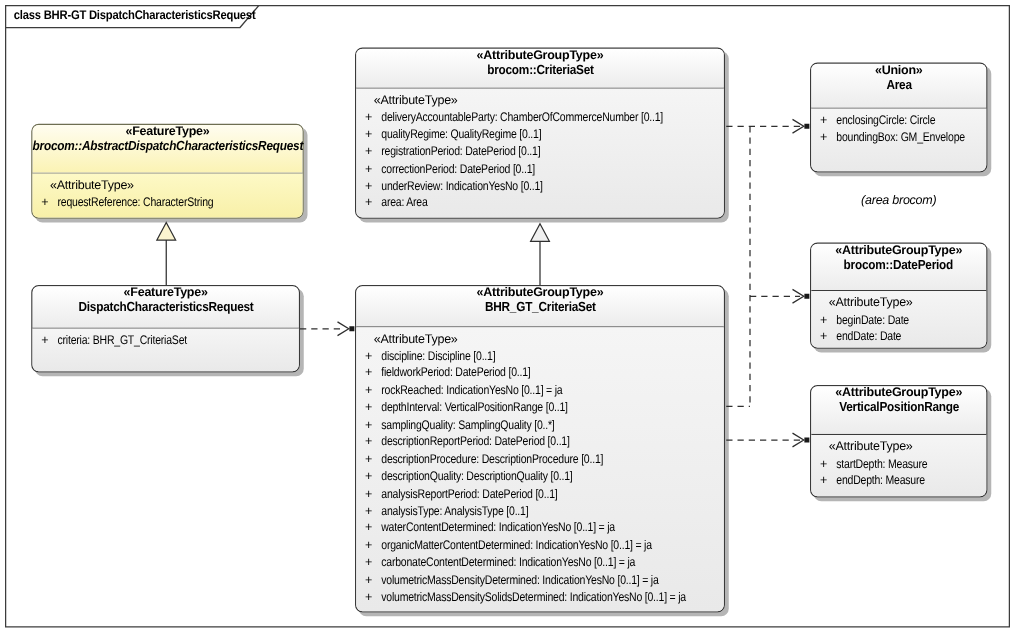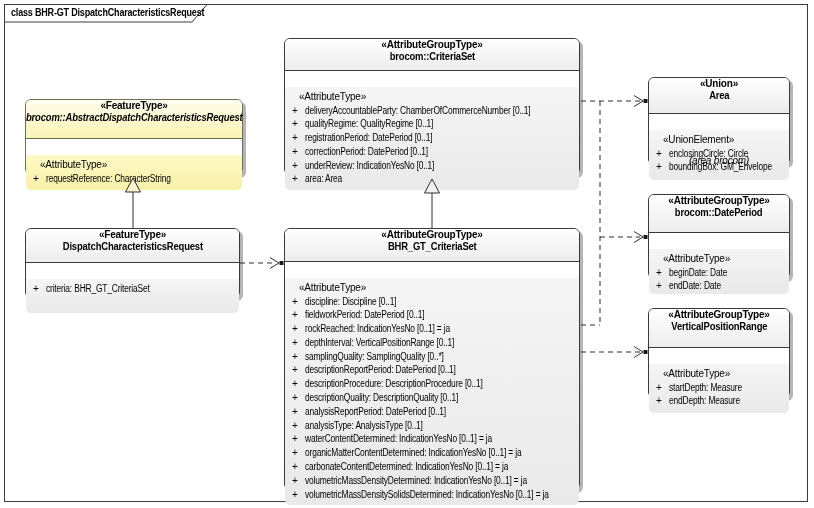--- a/index.html
+++ b/index.html
@@ -40,21 +40,20 @@
     border-radius:5px 5px 0 0;
     background:linear-gradient(180deg,var(--gray-header-top,#ffffff),var(--gray-header-bottom,#ececec));
     box-sizing:border-box;
   }
   .box-body{
     border-radius:0 0 5px 5px;
     background:linear-gradient(180deg,var(--gray-body-top,#f5f5f5),var(--gray-body-bottom,#e9e9e9));
     padding-top:3px;
     box-sizing:border-box;
     height:calc(100% - var(--hh));
-    margin-top:16px;
   }
   .uml-box.yellow .box-header{
     background:linear-gradient(180deg,var(--yellow-header-top,#fffdf0),var(--yellow-header-bottom,#fbf3b4));
     border-color:var(--yellow-border,#6e6e52);
   }
   .uml-box.yellow{border-color:var(--yellow-border,#6e6e52);}
   .uml-box.yellow .box-body{
     background:linear-gradient(180deg,var(--yellow-body-top,#fdf9c6),var(--yellow-body-bottom,#f8f0a8));
   }
   .st{font-weight:bold;font-size:10px;letter-spacing:-0.2px;white-space:nowrap;}
@@ -218,27 +217,26 @@
             <span class="attr-text">volumetricMassDensityDetermined: IndicationYesNo [0..1] = ja</span>
           </div>
           <div class="attr">
             <span class="vis">+</span>
             <span class="attr-text">volumetricMassDensitySolidsDetermined: IndicationYesNo [0..1] = ja</span>
           </div>
         </div>
     </div>
   </div>
 
-  <div class="uml-box" style="left:648px;top:77px;width:142px;height:88px;--hh:36px">
+  <div class="uml-box" style="left:648px;top:50px;width:142px;height:88px;--hh:36px">
     <div class="box-header" style="height:36px">
       <div class="st">«Union»</div>
       <div class="nm">Area</div>
     </div>
     <div class="box-body">
-      <div class="body-st">«UnionElement»</div>
       <div>
           <div class="attr">
             <span class="vis">+</span>
             <span class="attr-text">enclosingCircle: Circle</span>
           </div>
           <div class="attr">
             <span class="vis">+</span>
             <span class="attr-text">boundingBox: GM_Envelope</span>
           </div>
         </div>

